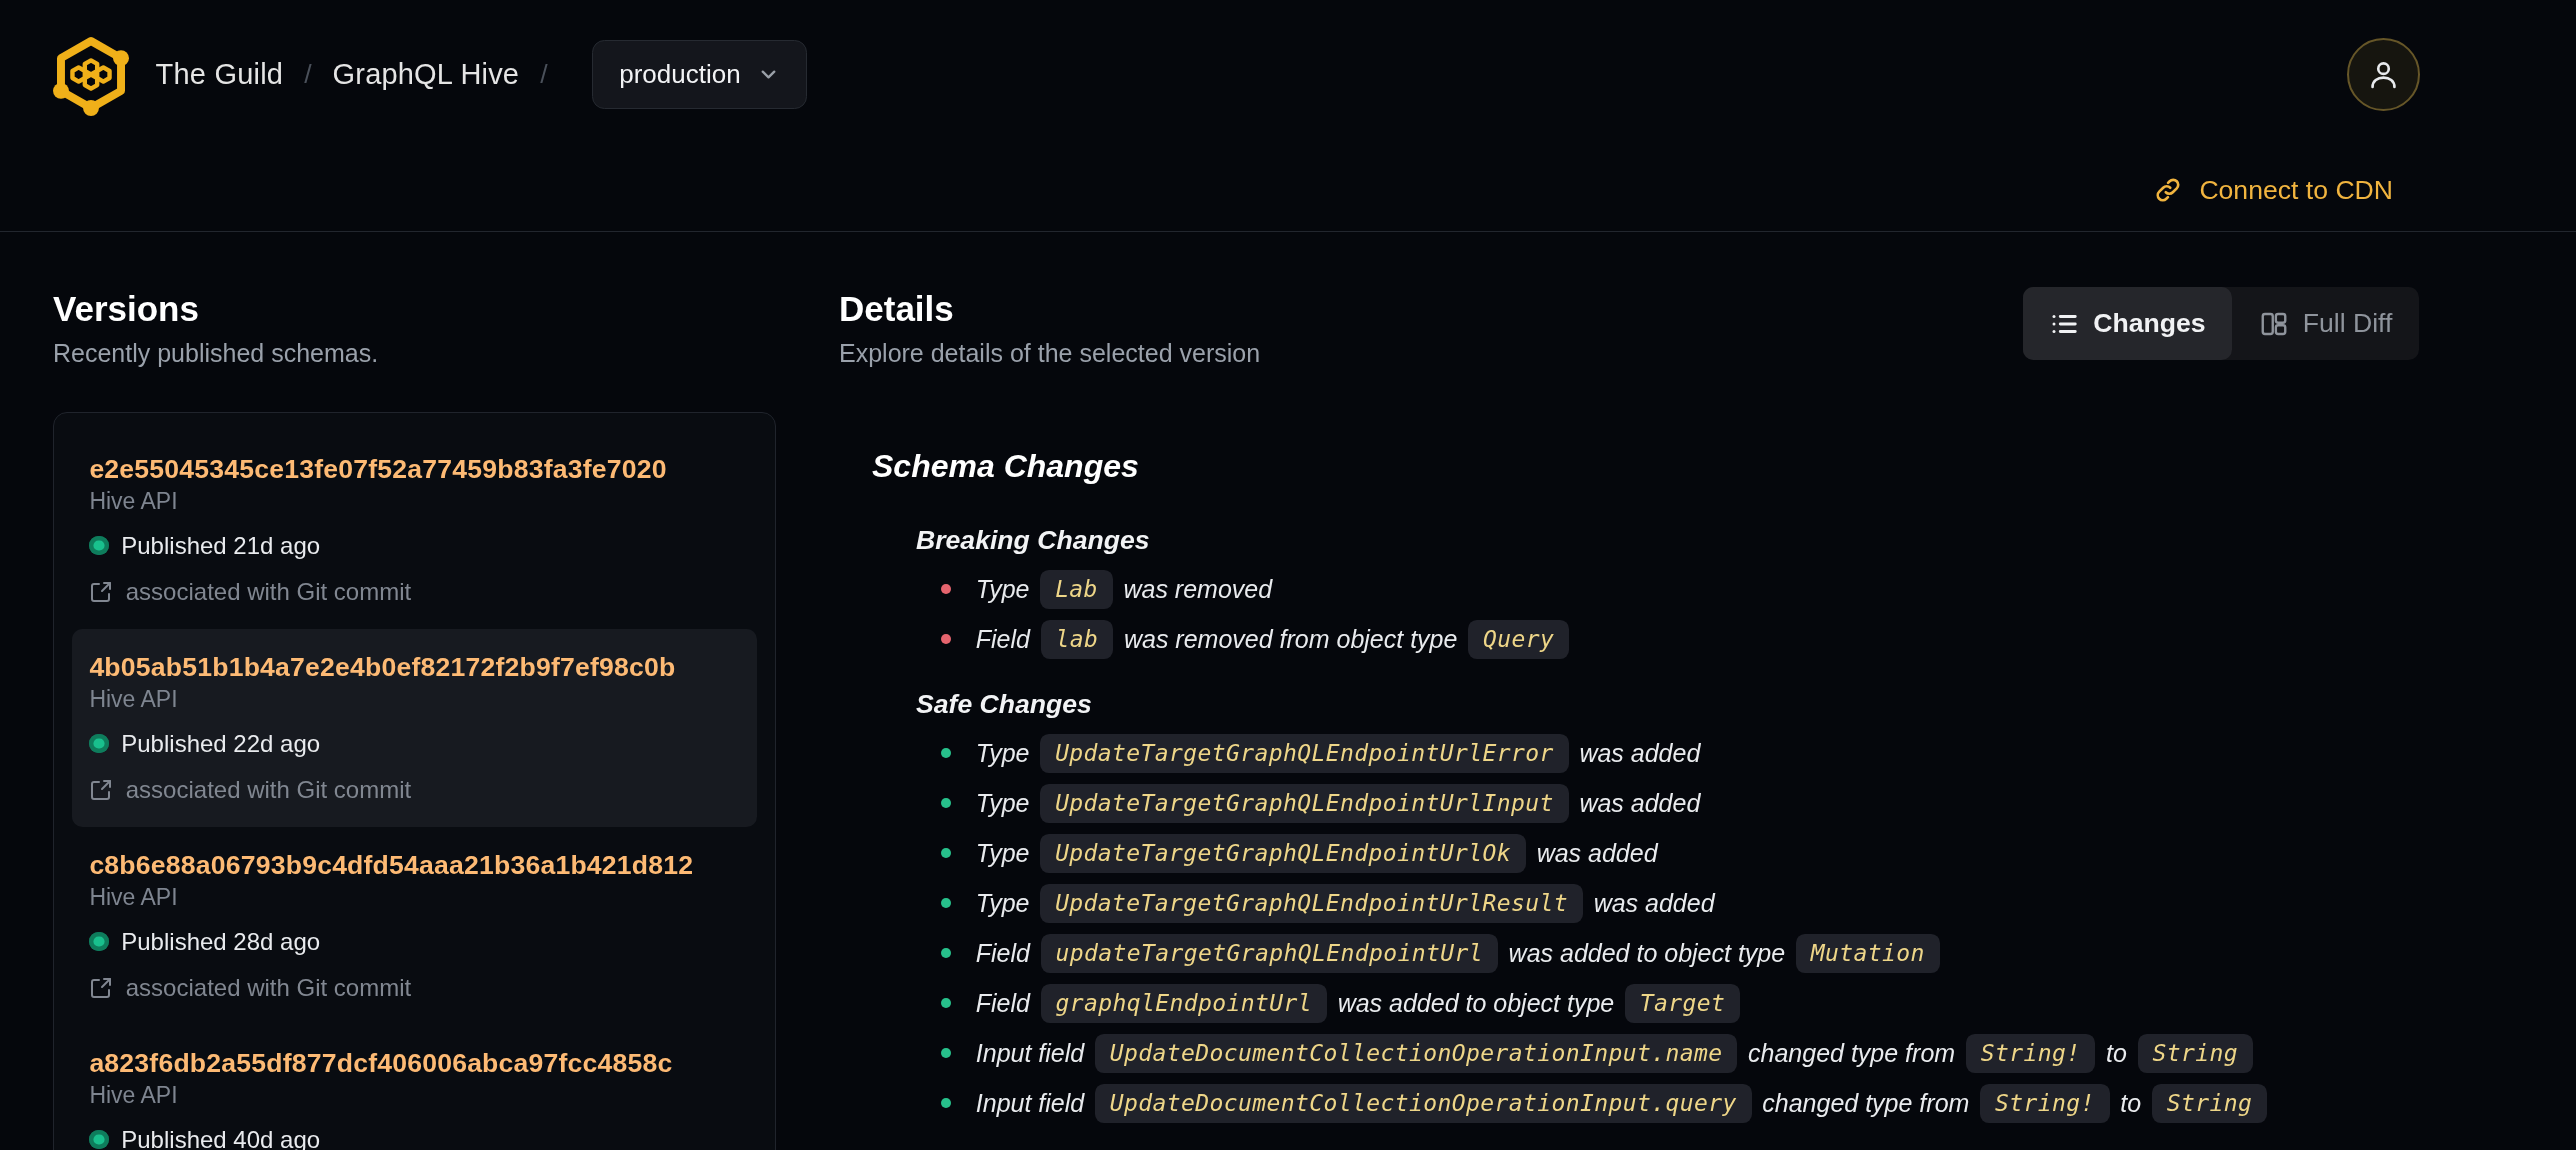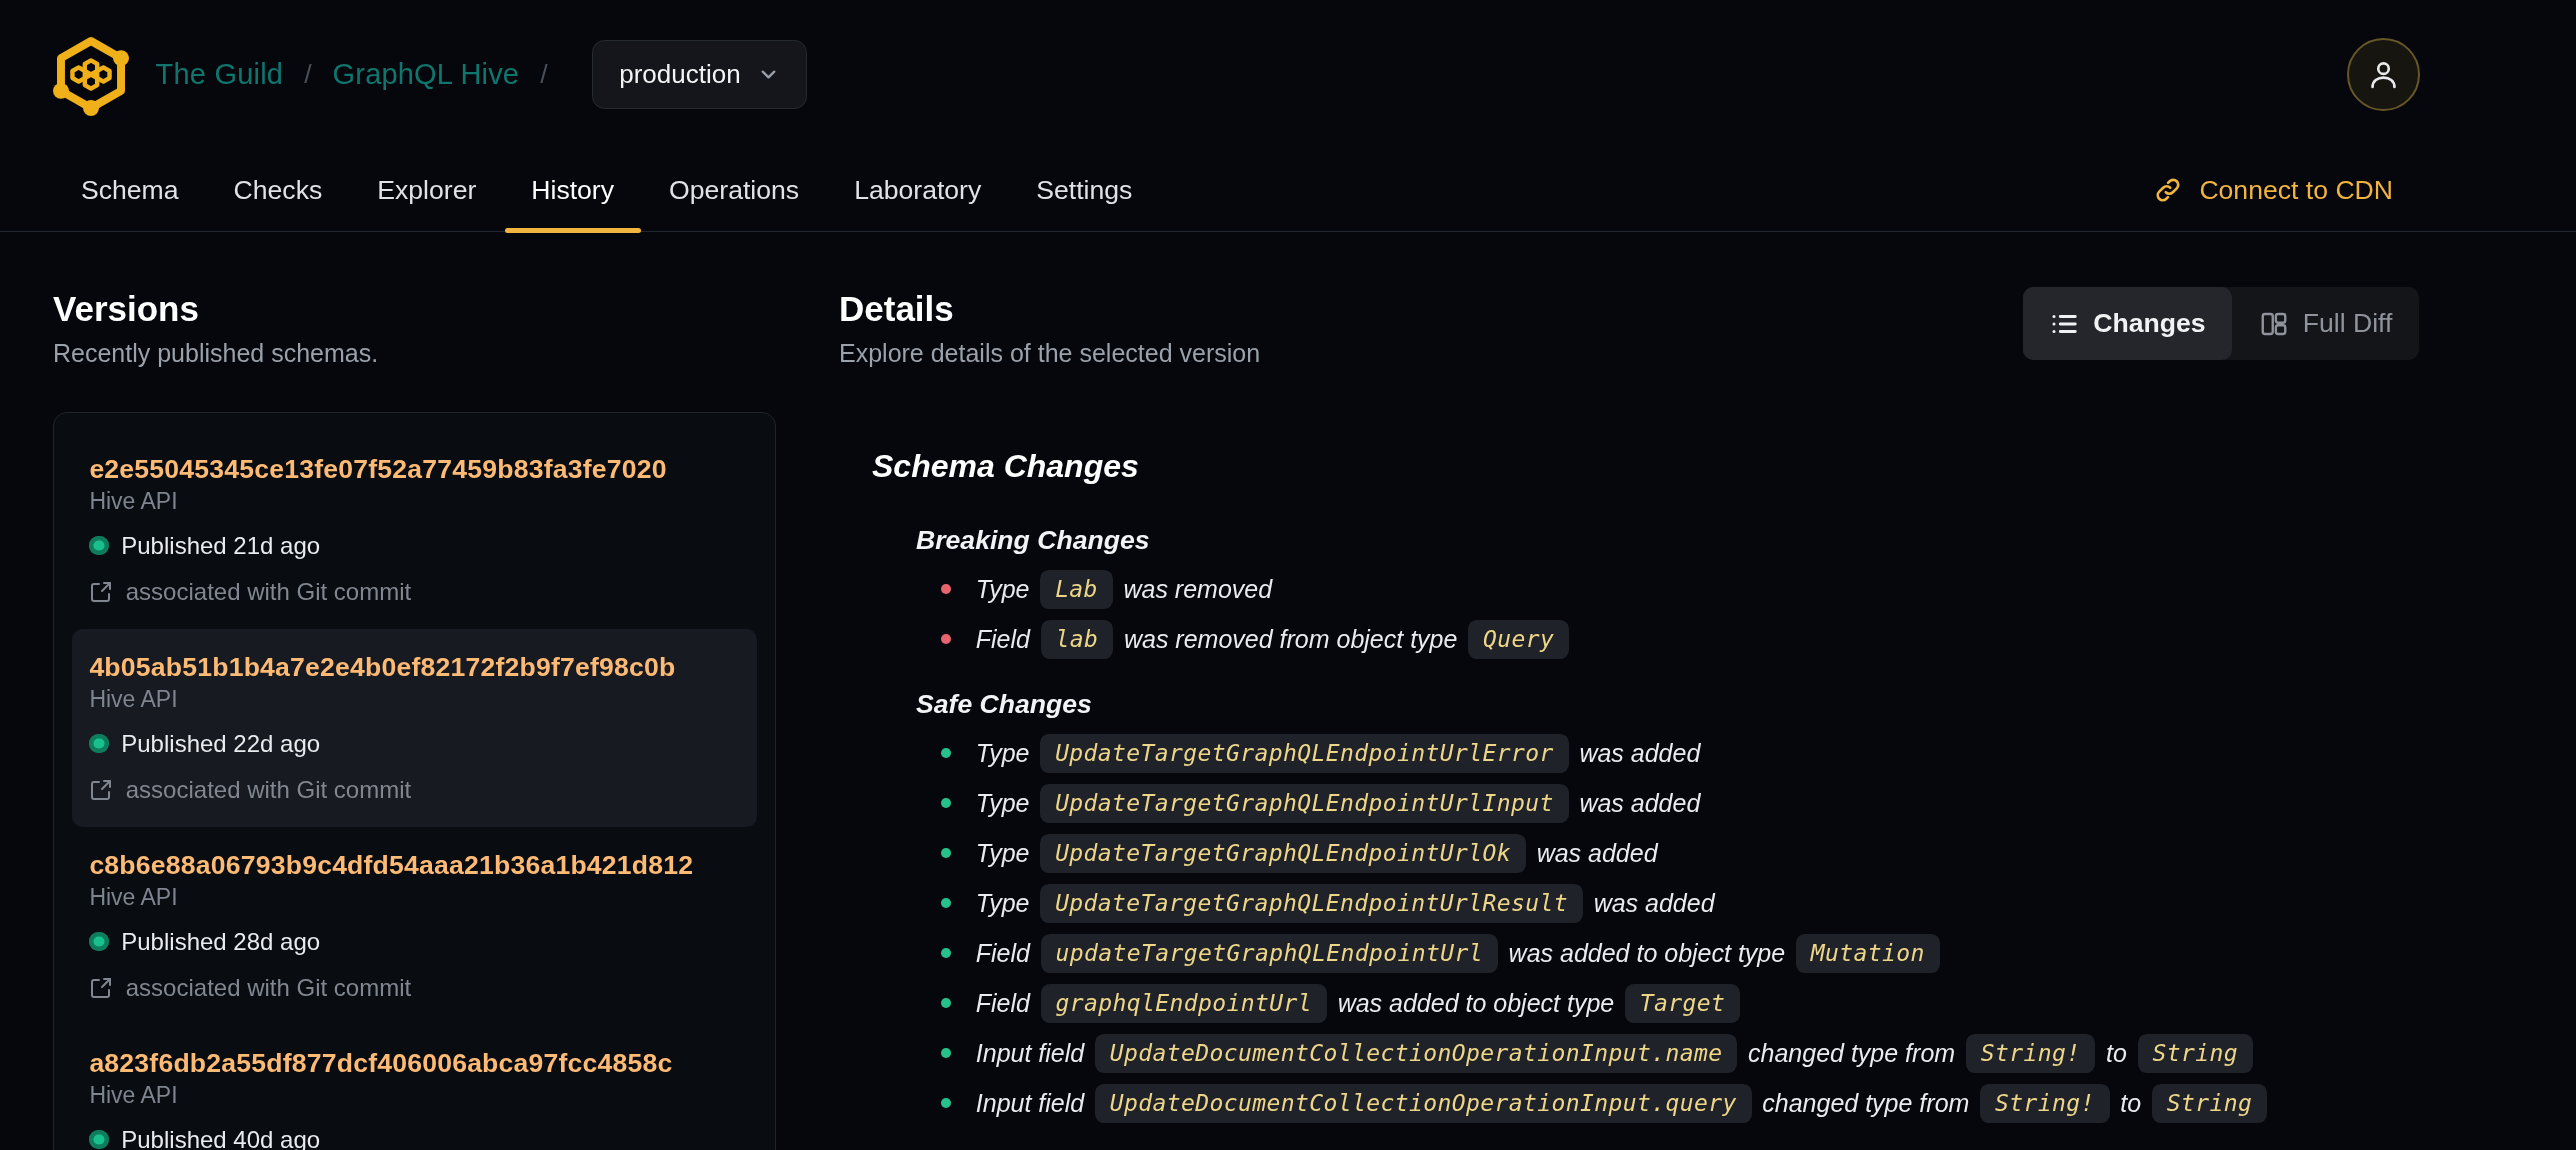--- a/index.html
+++ b/index.html
@@ -18,21 +18,21 @@
     font-family:"Liberation Sans", sans-serif;
     -webkit-font-smoothing:antialiased;
   }
   
   .topbar{
     height:149px;
     display:flex;align-items:center;
     padding:0 156px 0 53px;
   }
   .logo{width:76px;height:83px;margin-right:26.6px;flex:0 0 auto;}
-  .crumb{font-size:29px;font-weight:500;color:#0f766e;letter-spacing:0.2px;}
+  .crumb{font-size:29px;font-weight:500;color:#e5e5e5;letter-spacing:0.2px;}
   .crumb-sep{font-size:26.6px;color:#4a505a;margin:0 21px;font-weight:400;}
   .target-btn{
     margin-left:23px;height:69px;
     display:inline-flex;align-items:center;gap:16px;
     padding:0 26.6px;border-radius:12.4px;
     background:#14161c;border:1.8px solid #262a31;
     color:#f2f3f5;font-size:26px;font-weight:500;cursor:pointer;
     font-family:"Liberation Sans", sans-serif;
   }
   .chev{width:23px;height:23px;stroke:#9aa0a8;}
@@ -161,29 +161,20 @@
   </button>
   <button class="avatar-btn">
     <svg viewBox="0 0 24 24" fill="none" stroke-width="1.8" stroke-linecap="round">
       <circle cx="12" cy="8" r="3.6"></circle>
       <path d="M4.5 20.5c0-4.1 3.4-6.4 7.5-6.4s7.5 2.3 7.5 6.4"></path>
     </svg>
   </button>
 </header>
 
 <nav class="navbar">
-  <div class="nav-tabs">
-      <div class="nav-tab">Schema</div>
-      <div class="nav-tab">Checks</div>
-      <div class="nav-tab">Explorer</div>
-      <div class="nav-tab active">History</div>
-      <div class="nav-tab">Operations</div>
-      <div class="nav-tab">Laboratory</div>
-      <div class="nav-tab">Settings</div>
-    </div>
   <div class="cdn-link">
     <svg viewBox="0 0 24 24" fill="none" stroke-width="2.1" stroke-linecap="round" stroke-linejoin="round">
       <path d="M13.8 10.2a4 4 0 0 0-5.66 0L5 13.3a4 4 0 1 0 5.66 5.66l1.3-1.3"></path>
       <path d="M10.2 13.8a4 4 0 0 0 5.66 0L19 10.7a4 4 0 1 0-5.66-5.66l-1.3 1.3"></path>
     </svg>
     <span>Connect to CDN</span>
   </div>
 </nav>
 
 <main class="main">

